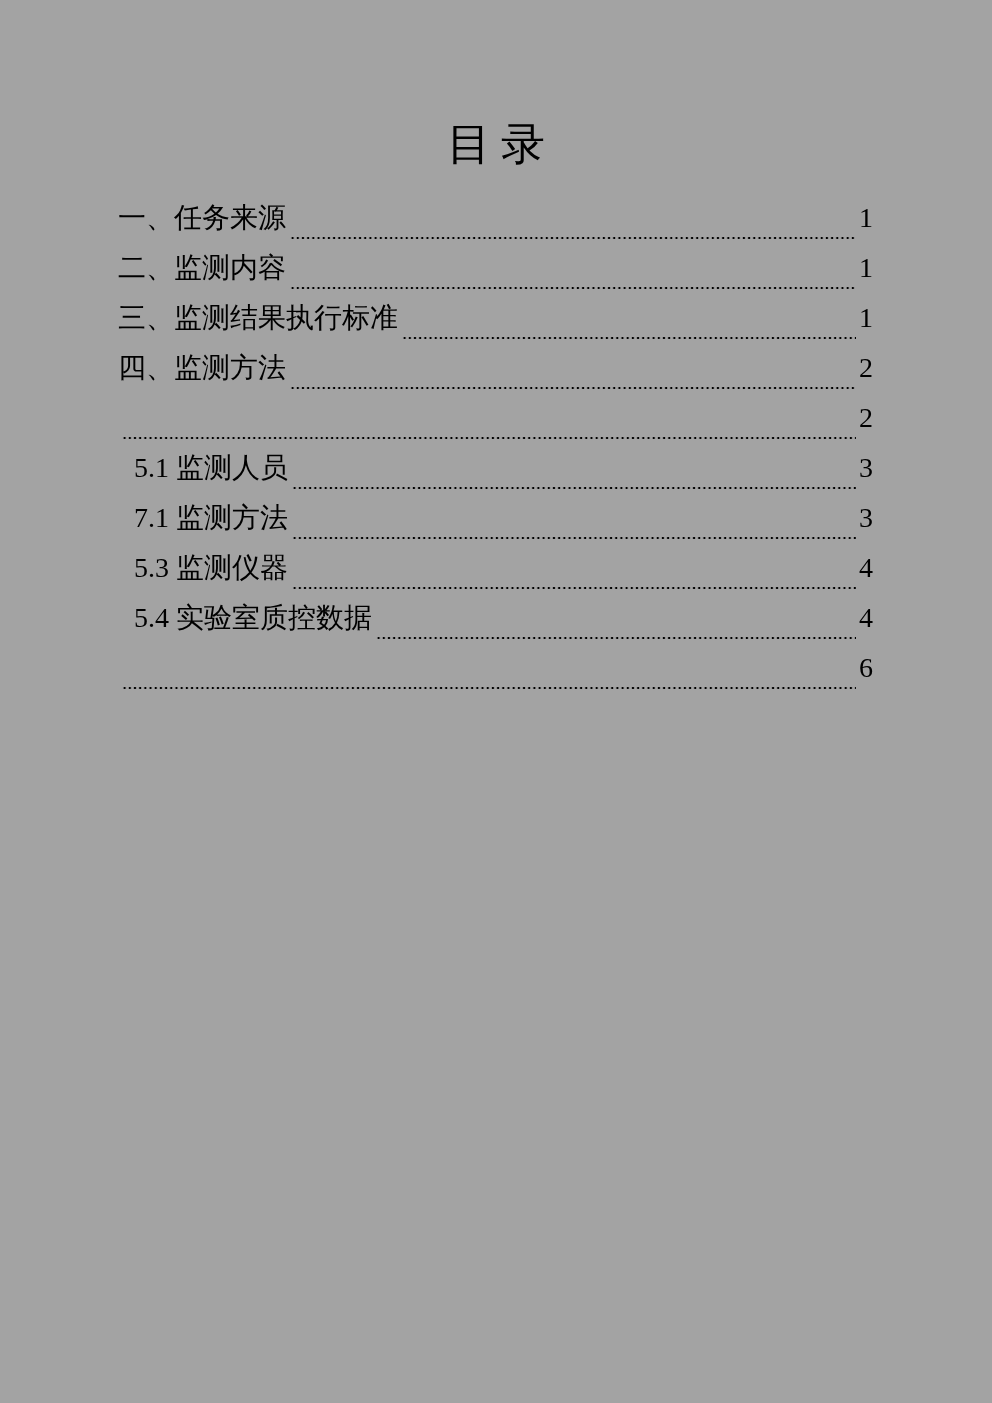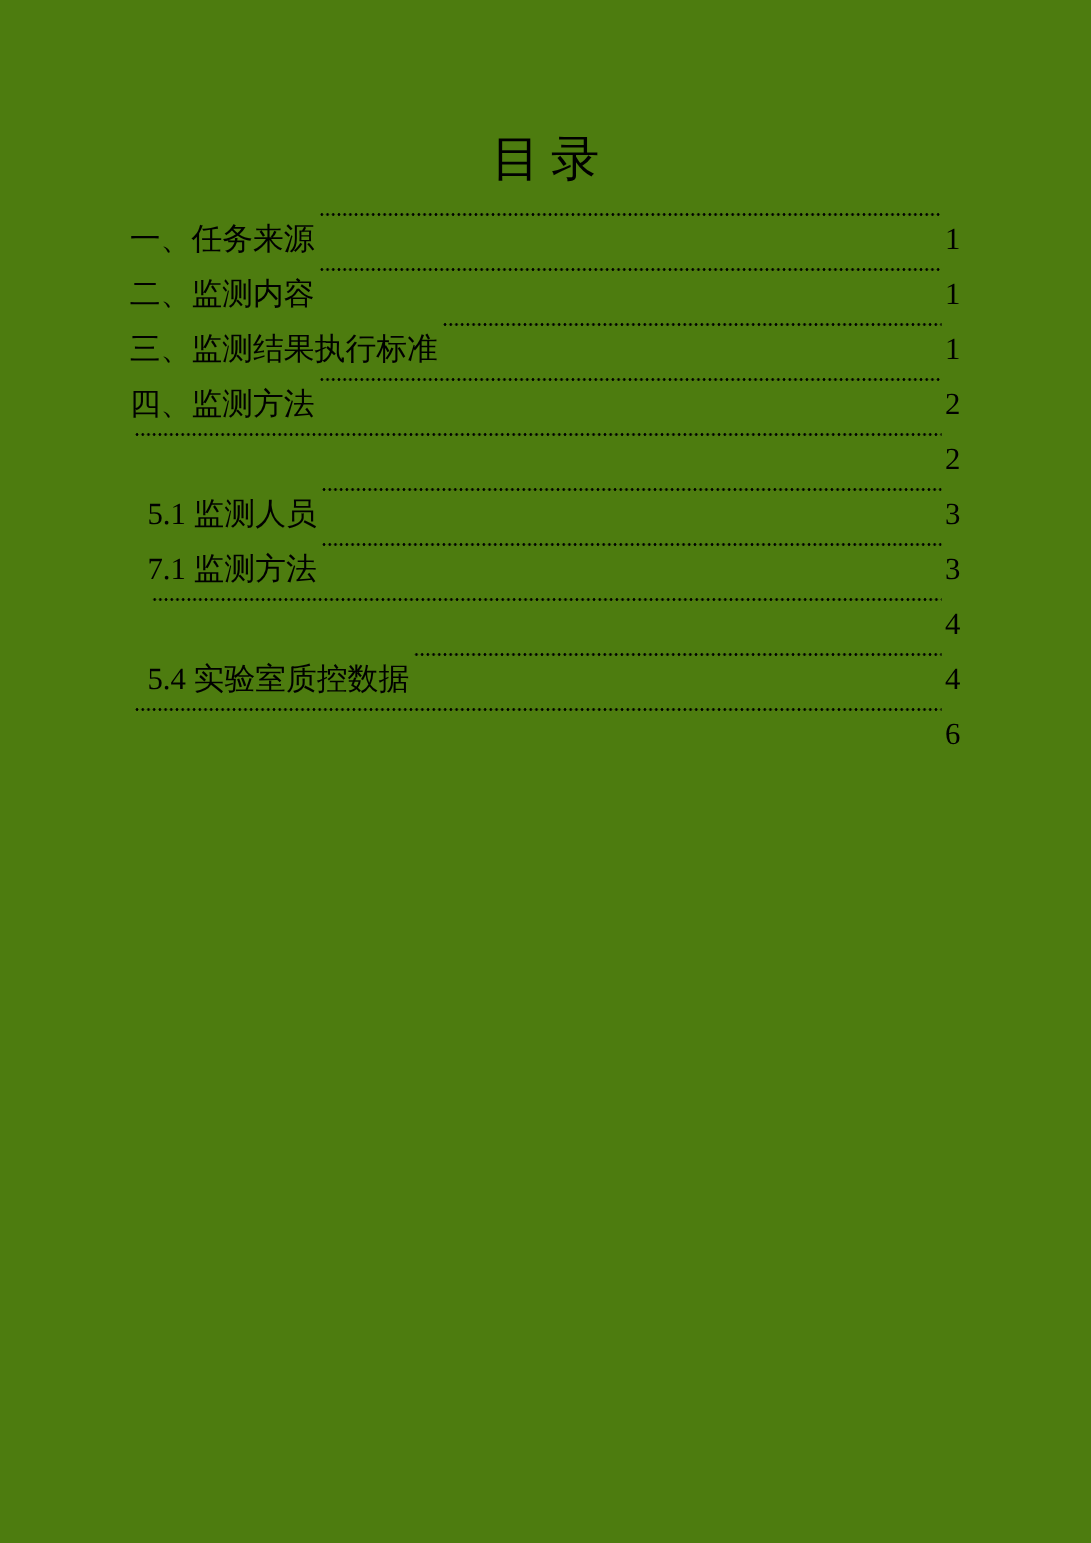--- a/index.html
+++ b/index.html
@@ -2,40 +2,40 @@
 <html><head>
 <meta charset="utf-8">
 <style>
   * { margin: 0; padding: 0; box-sizing: border-box; }
   html, body { background: #ffffff; }
   .page {
     position: relative;
     width: 992px;
     height: 1403px;
     margin: 0 auto;
-    background: #4d7c0f;
+    background: #a3a3a3;
     color: #000000;
     font-family: "Liberation Serif", "DejaVu Serif", serif;
     overflow: hidden;
   }
   .doc-title {
     margin-top: 123px;
     text-align: center;
     font-size: 44px;
     line-height: 1;
     letter-spacing: 10px;
     padding-left: 10px; 
     white-space: nowrap;
   }
   .toc {
     margin: 26px 119px 0 118px;
   }
   .toc-entry {
     display: flex;
-    align-items: flex-start;
+    align-items: flex-end;
     height: 50px;
     line-height: 50px;
     font-size: 28px;
     cursor: pointer;
   }
   .toc-entry.level-2 {
     padding-left: 16px;
   }
   .toc-label {
     white-space: nowrap;
@@ -99,20 +99,21 @@
     <span class="toc-page">3</span>
   </div>
 
   <div class="toc-entry level-2">
     <span class="toc-label">7.1 监测方法</span>
     <span class="leader"></span>
     <span class="toc-page">3</span>
   </div>
 
   <div class="toc-entry level-2">
+    <span class="toc-label">5.3 监测仪器</span>
     <span class="leader"></span>
     <span class="toc-page">4</span>
   </div>
 
   <div class="toc-entry level-2">
     <span class="toc-label">5.4 实验室质控数据</span>
     <span class="leader"></span>
     <span class="toc-page">4</span>
   </div>
 

